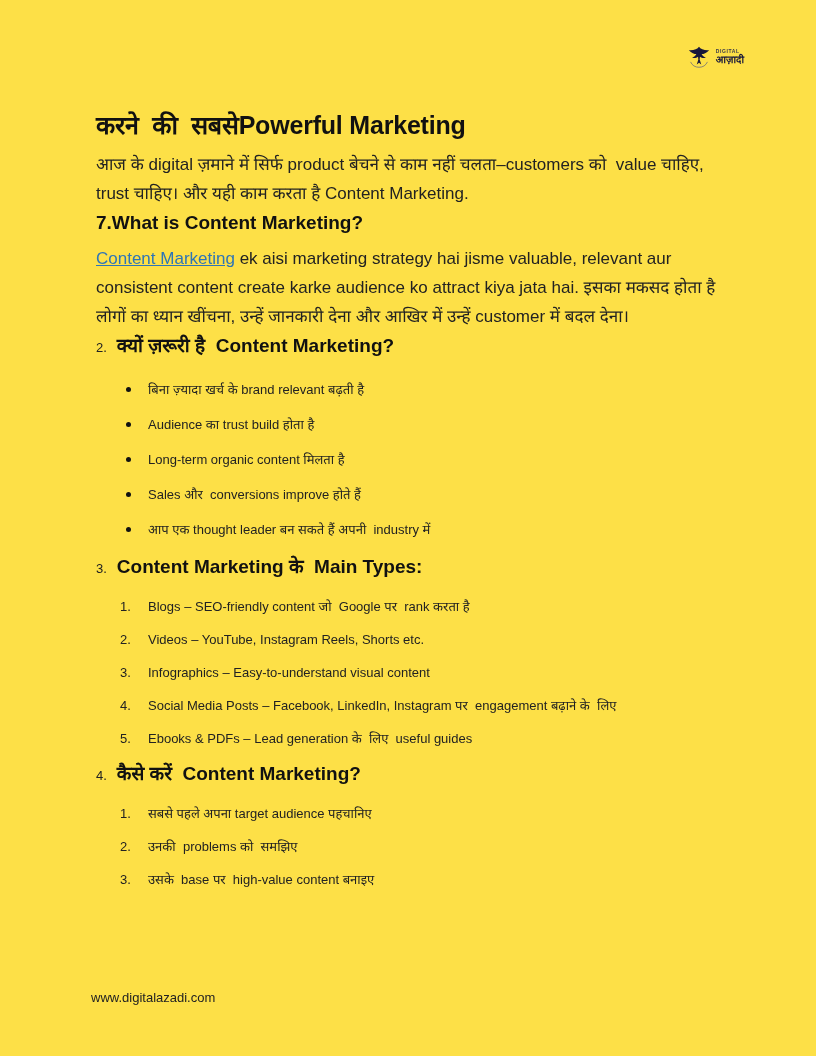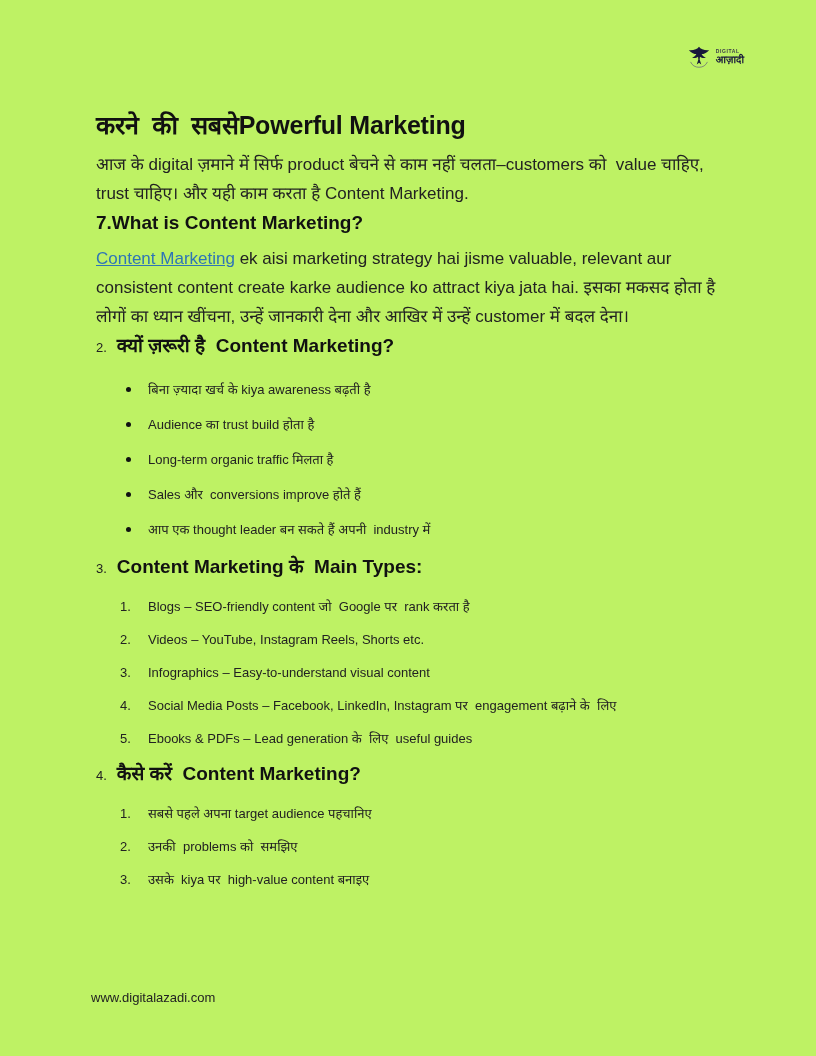--- a/index.html
+++ b/index.html
@@ -1,19 +1,19 @@
 <!DOCTYPE html>
 <html style="--link: #2e75b6;"><head>
 <meta charset="utf-8">
 <style>
   html,body{margin:0;padding:0;background:#ffffff;}
   .page{
     position:relative;
     width:816px;height:1056px;
-    background:#bef264;
+    background:#fde047;
     box-sizing:border-box;
     padding:96px 96px 16px 96px;
     font-family:"Liberation Sans", sans-serif;
     color:#1f1f1f;
     overflow:hidden;
   }
   .t{white-space:pre-wrap;}
   
   .logo{
     position:absolute;top:44px;right:72px;
@@ -81,23 +81,23 @@
   <h2 class="hplain t">7.What is Content Marketing?</h2>
 
   <p class="body after-h"><a href="#" class="doclink t">Content Marketing</a><span class="t"> ek aisi marketing strategy hai jisme valuable, relevant aur consistent content create karke audience ko attract kiya jata hai. इसका मकसद होता है लोगों का ध्यान खींचना, उन्हें जानकारी देना और आखिर में उन्हें customer में बदल देना।</span></p>
 
   <h2 class="sec s2">
     <span class="secnum t">2.</span>
     <span class="sectext t">क्यों ज़रूरी है  Content Marketing?</span>
   </h2>
 
   <ul class="bullets">
-    <li><span class="dot"></span><span class="t">बिना ज़्यादा खर्च के kiya awareness बढ़ती है</span></li>
+    <li><span class="dot"></span><span class="t">बिना ज़्यादा खर्च के brand relevant बढ़ती है</span></li>
     <li><span class="dot"></span><span class="t">Audience का trust build होता है</span></li>
-    <li><span class="dot"></span><span class="t">Long-term organic traffic मिलता है</span></li>
+    <li><span class="dot"></span><span class="t">Long-term organic content मिलता है</span></li>
     <li><span class="dot"></span><span class="t">Sales और  conversions improve होते हैं</span></li>
     <li><span class="dot"></span><span class="t">आप एक thought leader बन सकते हैं अपनी  industry में</span></li>
   </ul>
 
   <h2 class="sec s3">
     <span class="secnum t">3.</span>
     <span class="sectext t">Content Marketing के  Main Types:</span>
   </h2>
 
   <ol class="nums">
@@ -109,18 +109,18 @@
   </ol>
 
   <h2 class="sec s4">
     <span class="secnum t">4.</span>
     <span class="sectext t">कैसे करें  Content Marketing?</span>
   </h2>
 
   <ol class="nums">
     <li><span class="n t">1.</span><span class="t">सबसे पहले अपना target audience पहचानिए</span></li>
     <li><span class="n t">2.</span><span class="t">उनकी  problems को  समझिए</span></li>
-    <li><span class="n t">3.</span><span class="t">उसके  kiya पर  high-value content बनाइए</span></li>
+    <li><span class="n t">3.</span><span class="t">उसके  base पर  high-value content बनाइए</span></li>
   </ol>
 
   <div class="footer t">www.digitalazadi.com</div>
 
 </div>
 
 </body></html>

